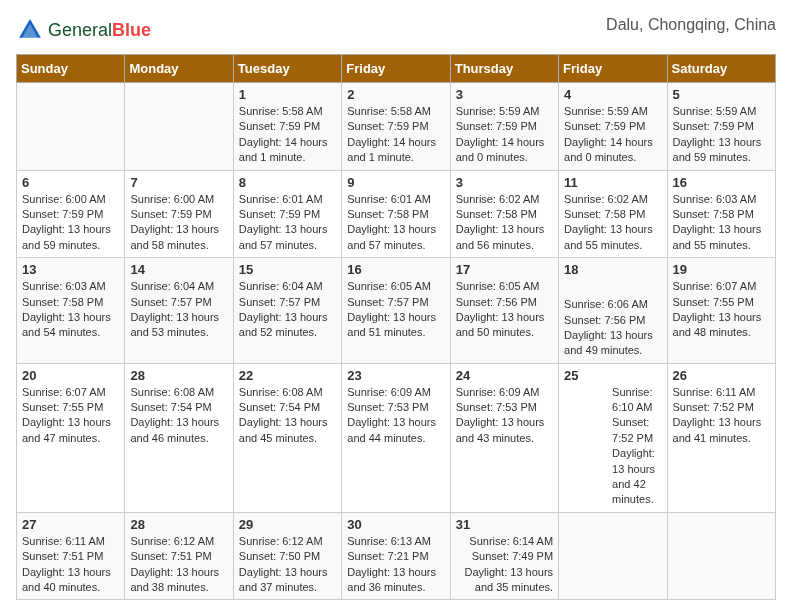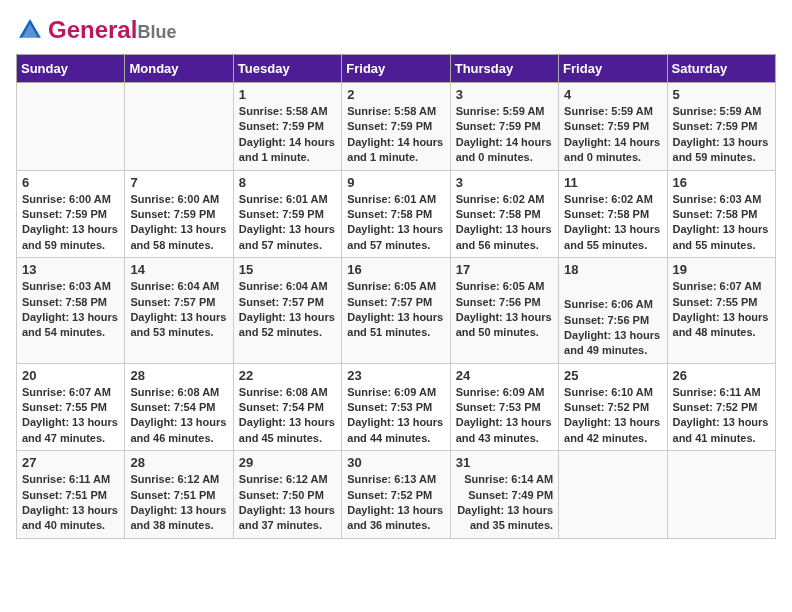--- a/index.html
+++ b/index.html
@@ -15,28 +15,28 @@
       justify-content: space-between;
       align-items: flex-start;
       margin-bottom: 10px;
     }
     .logo {
       display: flex;
       align-items: center;
       gap: 4px;
     }
     .logo-text-general {
-      font-size: 24px;
-      font-weight: bold;
-      color: #be185d;
+      font-size: 18px;
+      font-weight: normal;
+      color: #14532d;
     }
     .logo-text-blue {
       font-size: 18px;
       font-weight: bold;
-      color: #737373;
+      color: #ef4444;
     }
     .logo-icon {
       width: 28px;
       height: 28px;
     }
     .title-area {
       text-align: right;
     }
     .month-title {
       font-size: 36px;
@@ -46,21 +46,21 @@
     .location-title {
       font-size: 16px;
       color: #555;
     }
     table {
       width: 100%;
       border-collapse: collapse;
       table-layout: fixed;
     }
     thead tr {
-      background-color: #4c1d95;
+      background-color: #a16207;
       color: #fff;
     }
     thead th {
       padding: 6px 4px;
       font-size: 13px;
       font-weight: bold;
       border: 1px solid #aaa;
       text-align: left;
     }
     tbody tr {
@@ -79,37 +79,37 @@
     }
     .day-number {
       font-size: 13px;
       font-weight: bold;
       display: block;
       margin-bottom: 2px;
     }
     .day-detail {
       color: #333;
       line-height: 1.4;
-      font-weight: bold;
     }
   </style>
 </head>
 <body>
 
 <div class="header">
   <div class="logo">
     <svg class="logo-icon" viewBox="0 0 36 36">
       <polygon points="18,4 32,28 4,28" fill="#1565C0"></polygon>
       <polygon points="18,10 28,28 8,28" fill="#fff" opacity="0.3"></polygon>
     </svg>
     <div>
       <span class="logo-text-general">General</span><span class="logo-text-blue">Blue</span>
     </div>
   </div>
   <div class="title-area">
+    <div class="location-title">Dalu, Chongqing, China</div>
   </div>
 </div>
 
 <table>
   <thead>
     <tr>
     <th>Sunday</th>
         <th>Monday</th>
         <th>Tuesday</th>
         <th>Friday</th>
@@ -291,21 +291,21 @@
         </td>
         <td>
           <span class="day-number">24</span>
           <div class="day-detail" style="white-space: pre-line;">Sunrise: 6:09 AM
 Sunset: 7:53 PM
 Daylight: 13 hours
 and 43 minutes.</div>
         </td>
         <td>
           <span class="day-number">25</span>
-          <div class="day-detail" style="white-space: pre-line;">Sunrise: 6:10 AM
+          <div class="day-detail" style="white-space: pre-line; margin-left: 48px;">Sunrise: 6:10 AM
 Sunset: 7:52 PM
 Daylight: 13 hours
 and 42 minutes.</div>
         </td>
         <td>
           <span class="day-number">26</span>
           <div class="day-detail" style="white-space: pre-line;">Sunrise: 6:11 AM
 Sunset: 7:52 PM
 Daylight: 13 hours
 and 41 minutes.</div>
@@ -329,21 +329,21 @@
         <td>
           <span class="day-number">29</span>
           <div class="day-detail" style="white-space: pre-line;">Sunrise: 6:12 AM
 Sunset: 7:50 PM
 Daylight: 13 hours
 and 37 minutes.</div>
         </td>
         <td>
           <span class="day-number">30</span>
           <div class="day-detail" style="white-space: pre-line;">Sunrise: 6:13 AM
-Sunset: 7:52 PM
+Sunset: 7:21 PM
 Daylight: 13 hours
 and 36 minutes.</div>
         </td>
         <td>
           <span class="day-number">31</span>
           <div class="day-detail" style="white-space: pre-line; text-align: right;">Sunrise: 6:14 AM
 Sunset: 7:49 PM
 Daylight: 13 hours
 and 35 minutes.</div>
         </td>

